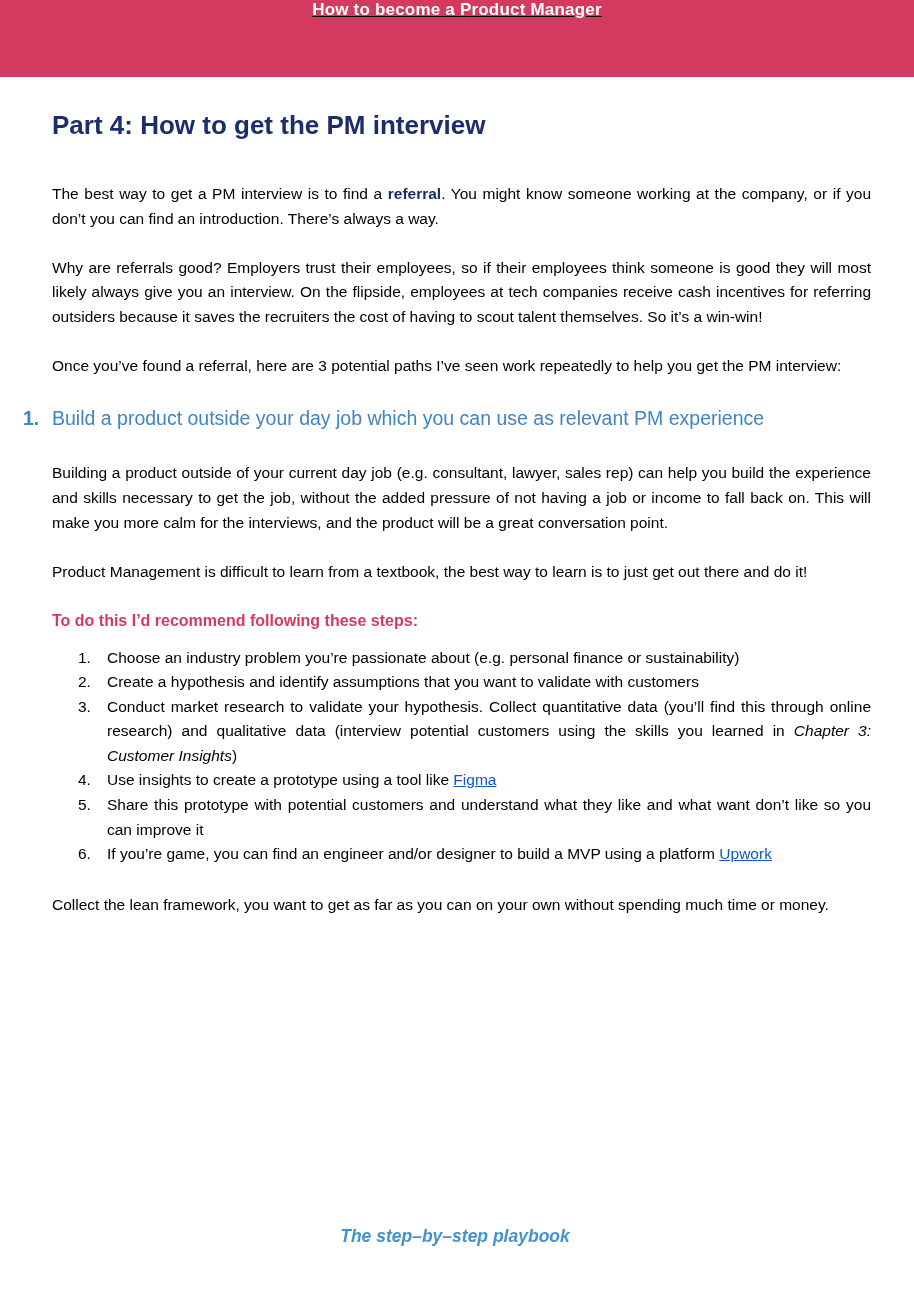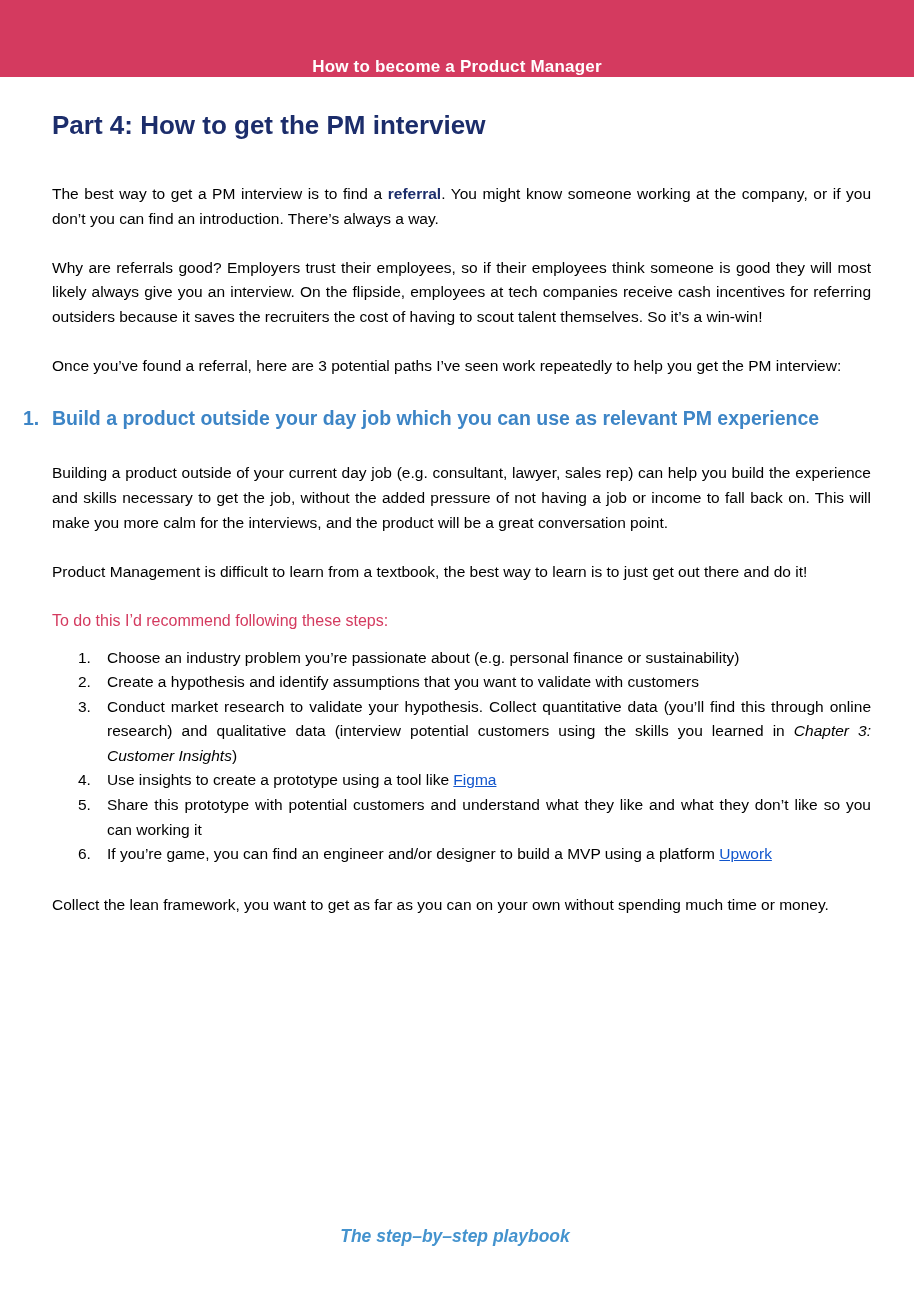--- a/index.html
+++ b/index.html
@@ -12,22 +12,23 @@
     height: 1296px;
     margin: 0 auto;
     background: #ffffff;
     overflow: hidden;
   }
 
   .topbar {
     height: 77px;
     background: #d43a5f;
     display: flex;
-    align-items: flex-end;
+    align-items: flex-start;
     justify-content: center;
+    text-decoration: underline;
   }
   .topbar-title {
     color: #ffffff;
     font-size: 17px;
     font-weight: bold;
     letter-spacing: 0.2px;
   }
 
   .content {
     padding: 0 43px 0 52px;
@@ -63,28 +64,28 @@
     color: #3d85c6;
     font-size: 19.5px;
     line-height: 30px;
     font-weight: bold;
   }
   .section-heading h2 {
     flex: 1;
     color: #3d85c6;
     font-size: 19.5px;
     line-height: 30px;
-    font-weight: bold;
+    font-weight: normal;
     text-align: justify;
   }
 
   p.steps-intro {
     font-size: 16px;
     line-height: 24.6px;
-    font-weight: normal;
+    font-weight: bold;
     color: #d43a5f;
     margin: 0 0 12px 0;
   }
 
   .steps {
     margin-top: 2px;
     margin-bottom: 26px;
   }
   .step {
     display: flex;
@@ -184,21 +185,21 @@
         <span class="step-text"><span>Conduct market research to validate your hypothesis. Collect quantitative data (you’ll find this through online research) and qualitative data (interview potential customers using the skills you learned in </span><span class="italic">Chapter 3: Customer Insights</span><span>)</span></span>
       </div>
 
       <div class="step">
         <span class="step-num">4.</span>
         <span class="step-text"><span>Use insights to create a prototype using a tool like </span><a class="doc-link">Figma</a></span>
       </div>
 
       <div class="step">
         <span class="step-num">5.</span>
-        <span class="step-text">Share this prototype with potential customers and understand what they like and what they don’t like so you can working it</span>
+        <span class="step-text">Share this prototype with potential customers and understand what they like and what want don’t like so you can improve it</span>
       </div>
 
       <div class="step">
         <span class="step-num">6.</span>
         <span class="step-text"><span>If you’re game, you can find an engineer and/or designer to build a MVP using a platform </span><a class="doc-link">Upwork</a></span>
       </div>
 
     </div>
 
     <p class="closing">Collect the lean framework, you want to get as far as you can on your own without spending much time or money.</p>

